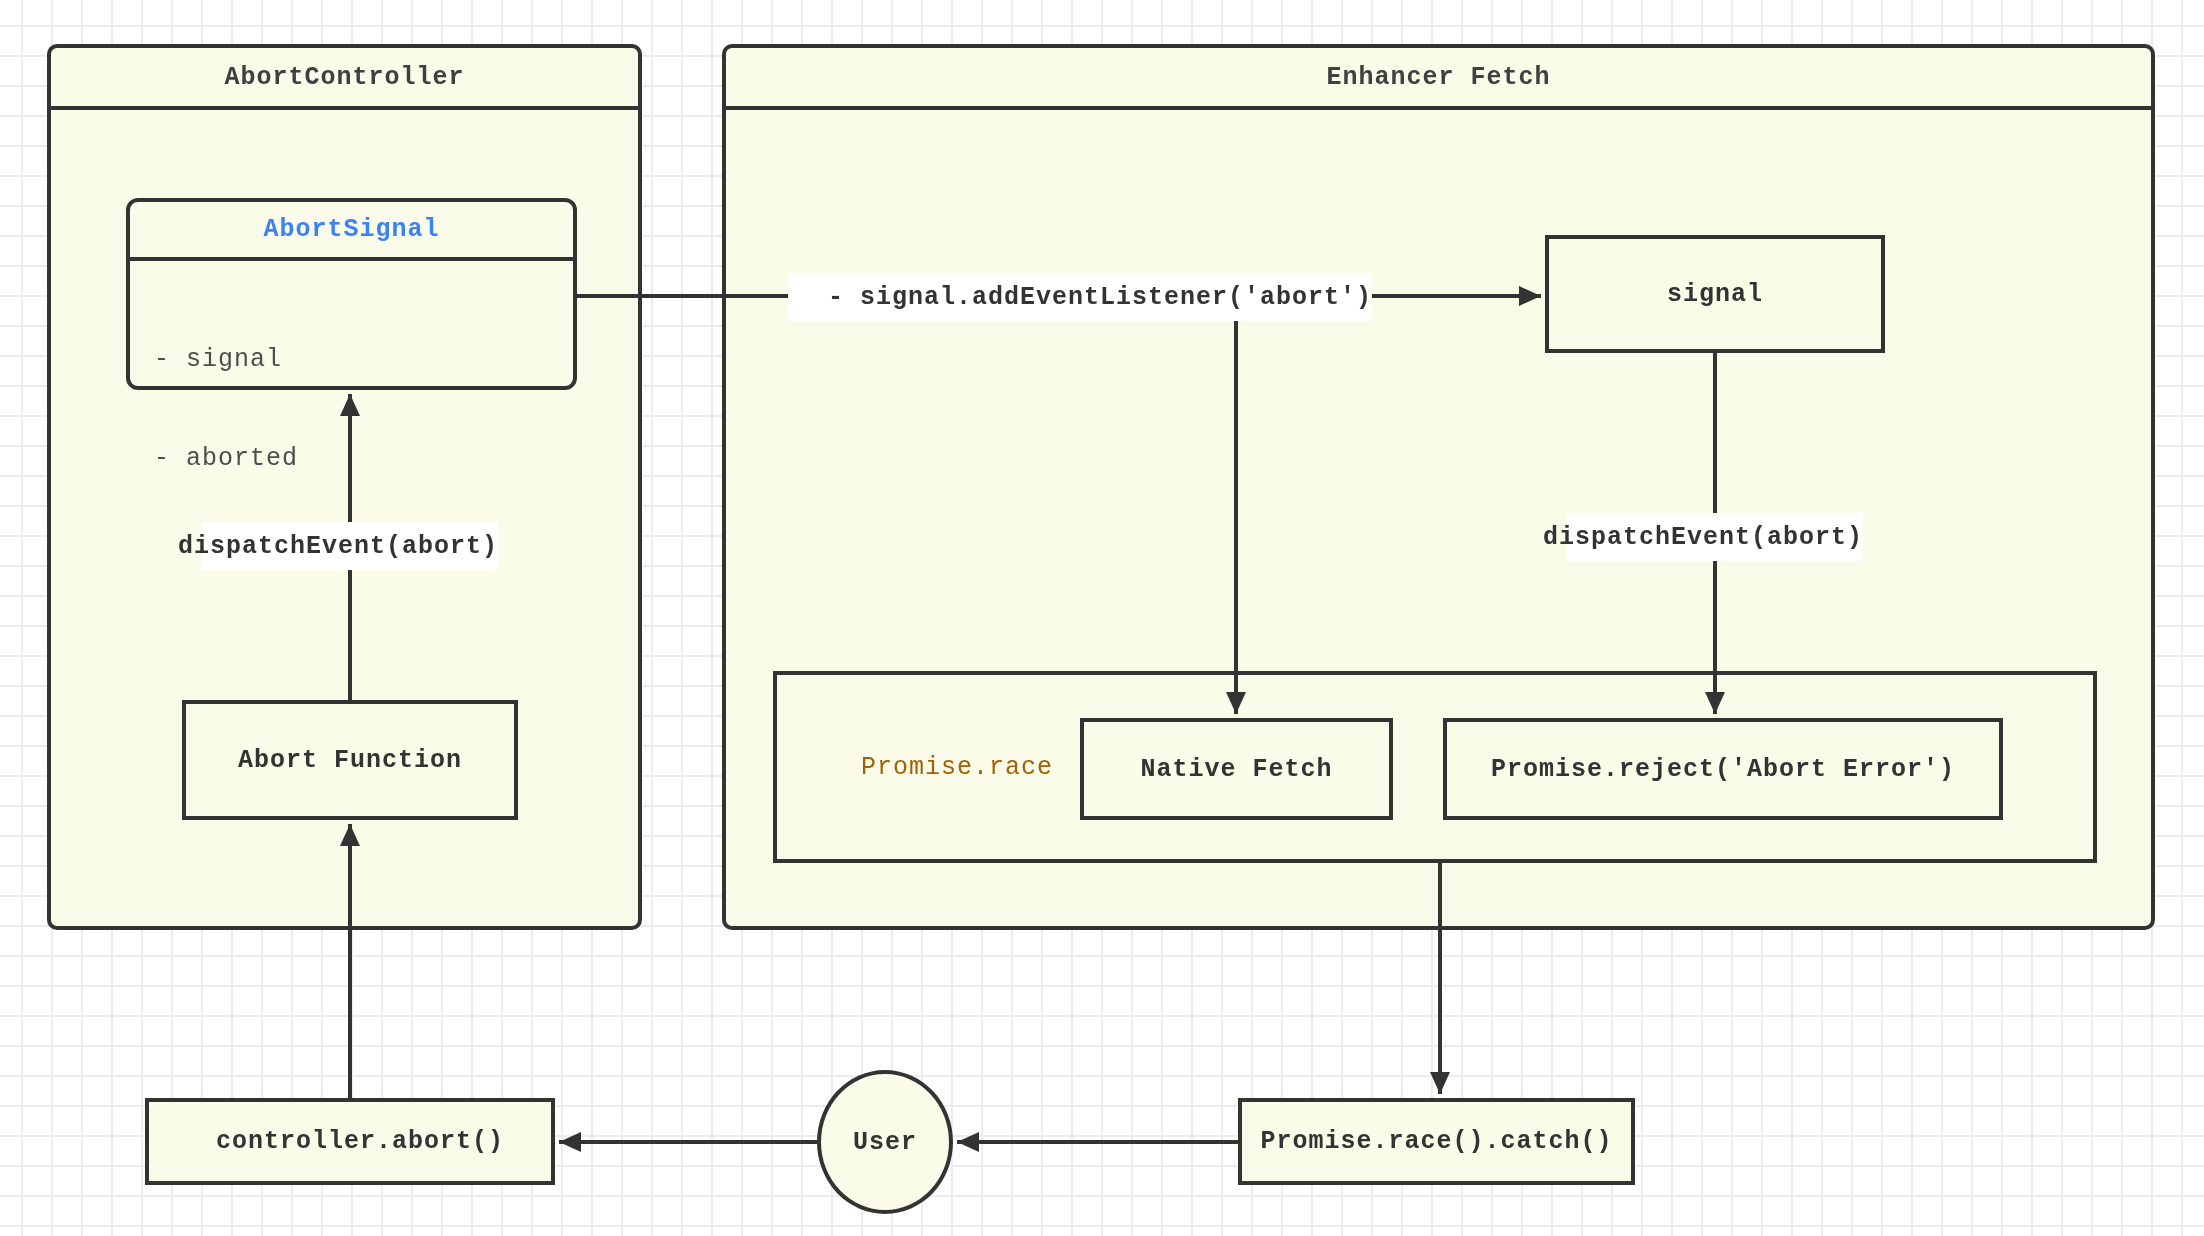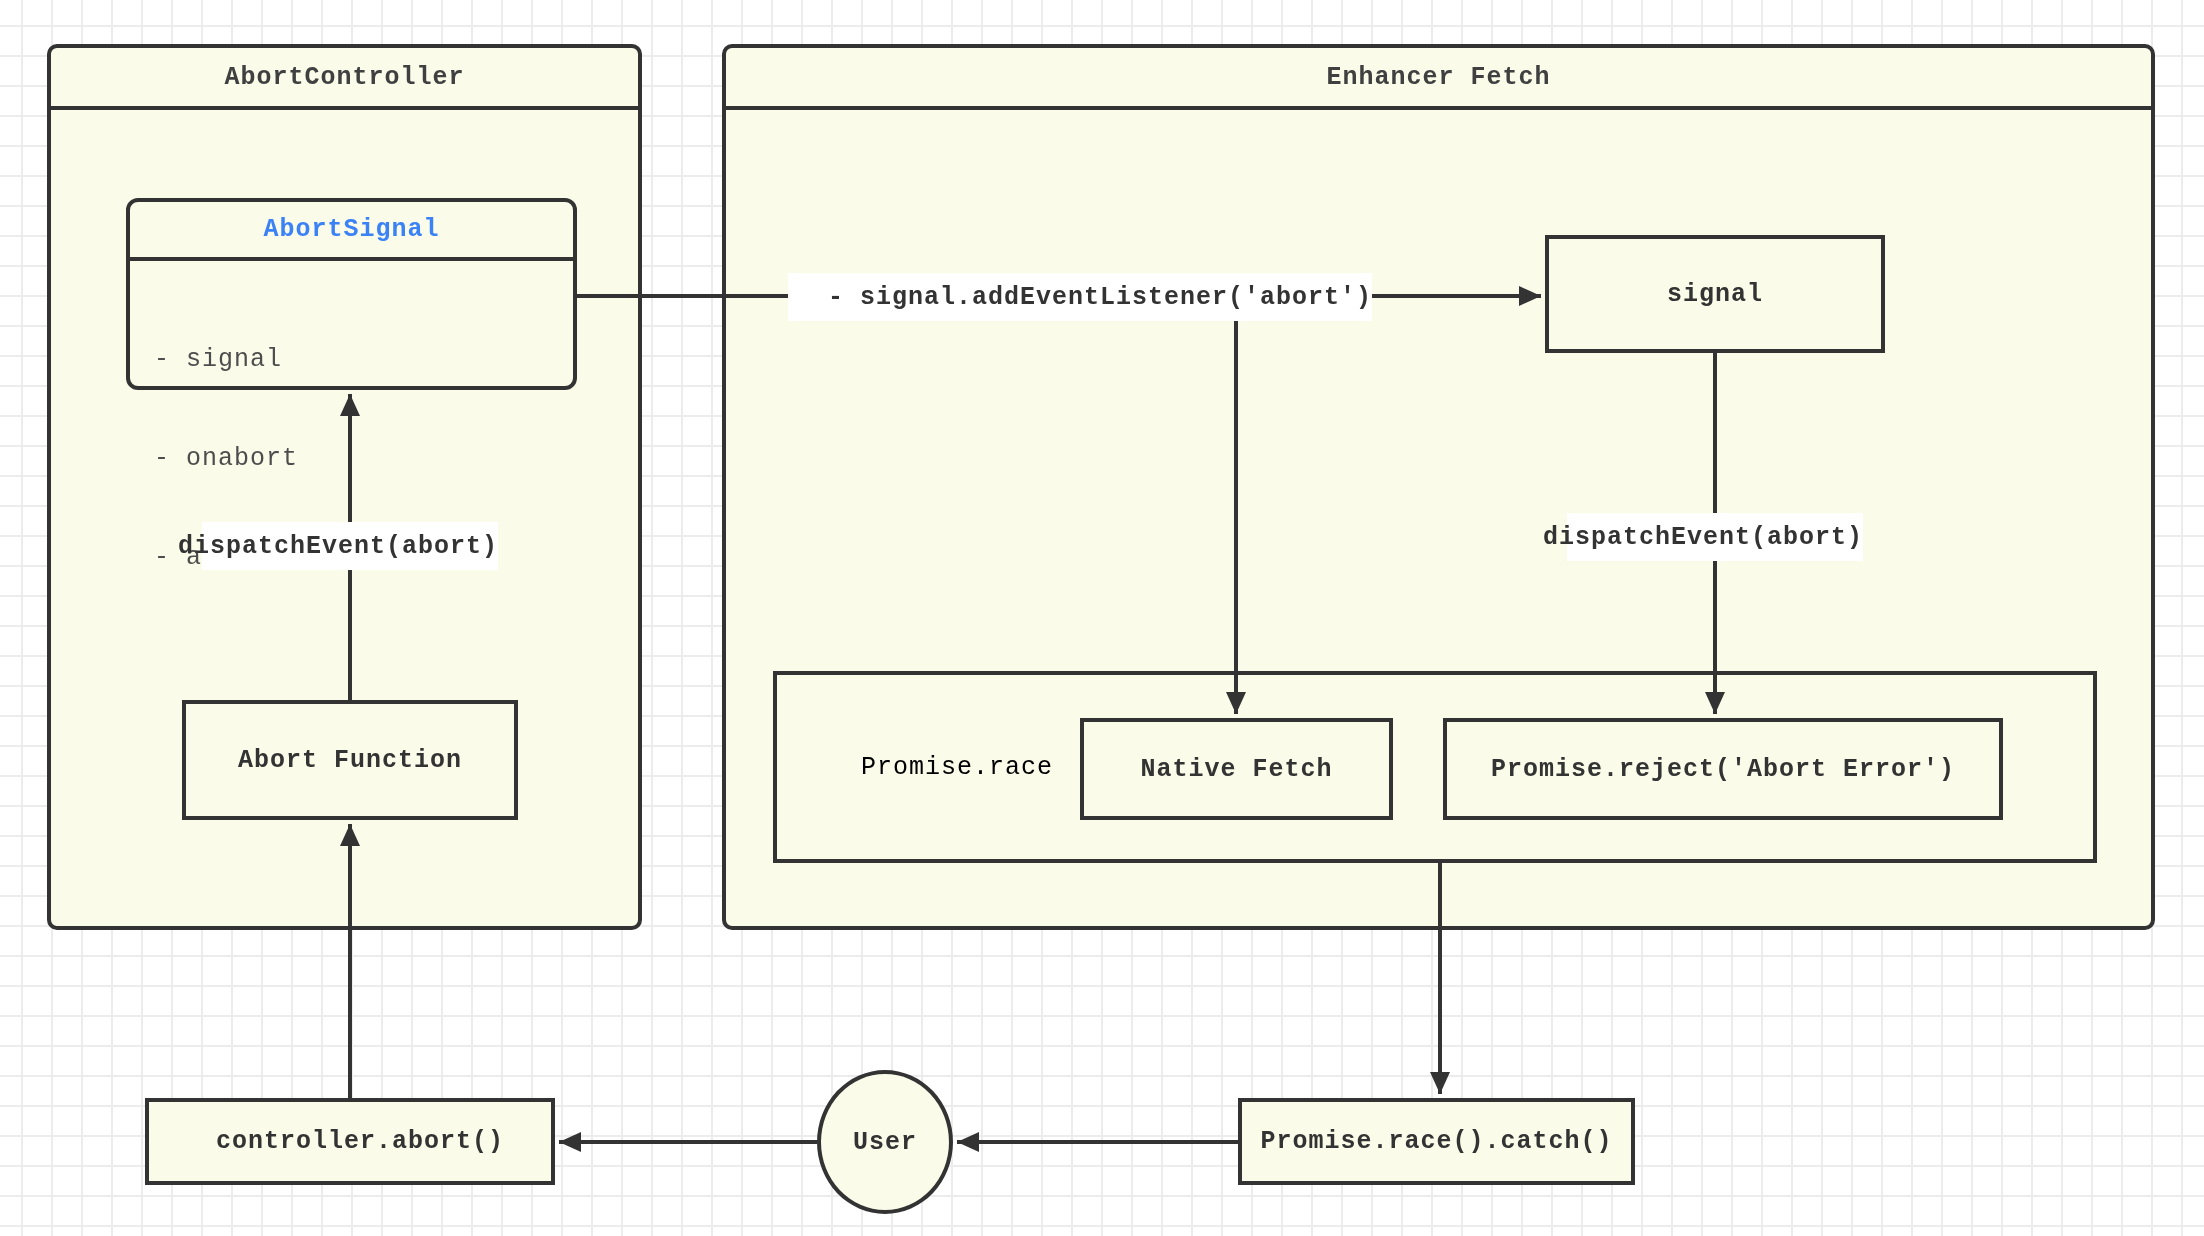--- a/index.html
+++ b/index.html
@@ -89,21 +89,21 @@
     position: absolute;
     left: 50px;
     top: 0;
     height: 100%;
     width: 260px;
     display: flex;
     align-items: center;
     justify-content: center;
     font-weight: 400;
     font-size: 25px;
-    color: #000000;
+    color: #a16207;
     letter-spacing: 1px;
   }
   svg.edges {
     position: absolute;
     left: 0;
     top: 0;
     width: 2204px;
     height: 1236px;
     pointer-events: none;
   }
@@ -132,21 +132,20 @@
   </div>
 
   <div class="container-box" style="left:722px; top:44px; width:1433px; height:886px;">
     <div class="container-header">Enhancer Fetch</div>
   </div>
 
   <div class="uml" style="left:126px; top:198px; width:451px; height:192px;">
     <div class="uml-header">AbortSignal</div>
     <div class="uml-attrs">
       <div>- signal</div>
-      <div>- onabort</div>
       <div>- aborted</div>
     </div>
   </div>
 
   <div class="node" style="left:1545px; top:235px; width:340px; height:118px;">
     <span>signal</span>
   </div>
 
   <div class="node" style="left:182px; top:700px; width:336px; height:120px;">
     <span>Abort Function</span>

